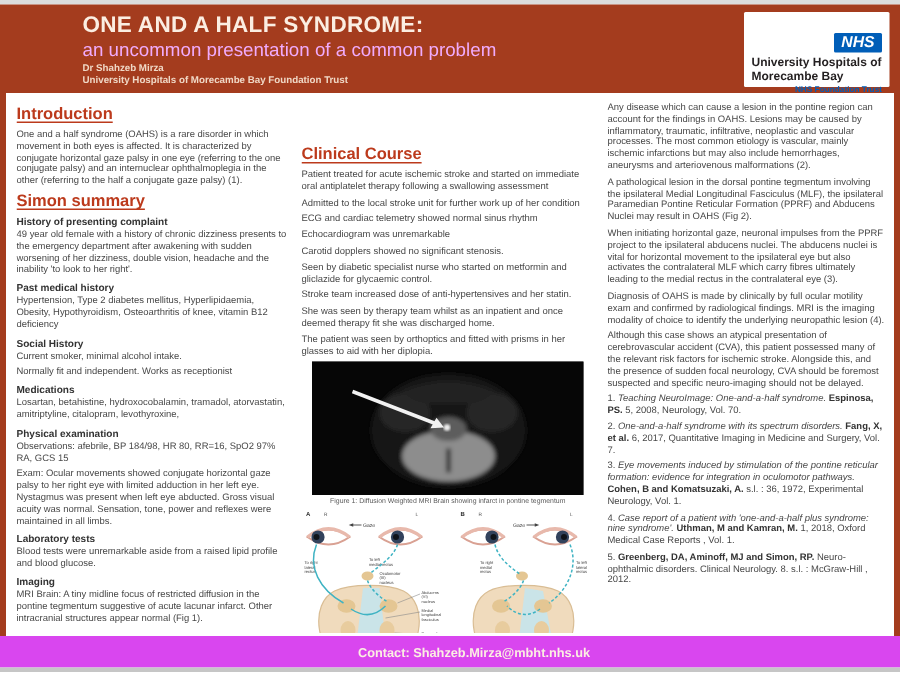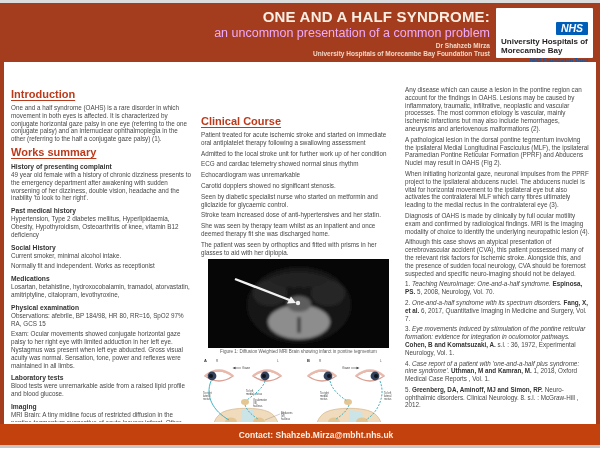--- a/index.html
+++ b/index.html
@@ -4,35 +4,35 @@
 <style>
   * { margin:0; padding:0; box-sizing:border-box; }
   html,body { width:600px; height:450px; }
   body { font-family:"Liberation Sans", sans-serif; background:#ffffff; }
   .poster { position:relative; width:600px; height:450px; background:#fff; overflow:hidden; }
   .top-strip { height:3px; background:#dcdcdc; }
   .bottom-strip { height:5px; background:#c6c6c6; border-bottom:2px solid #fff; }
 
   
   header { position:relative; height:59px; background:#a43c1e; color:#f7e8da; }
-  .title-block { position:absolute; left:55px; top:5px; width:435px; text-align:right; }
+  .title-block { position:absolute; left:55px; top:5px; width:435px; text-align:left; }
   .title-block h1 { font-size:15px; font-weight:bold; color:#fbeee2; letter-spacing:.2px; }
   .title-block h2 { font-size:12.5px; font-weight:normal; color:#f0abfc; margin-top:1px; }
   .author-line { font-size:6.5px; margin-top:2px; color:#f0d8c6; font-weight:bold; }
   .affil-line { font-size:6.5px; margin-top:1px; color:#f0d8c6; font-weight:bold; }
   .nhs-logo { position:absolute; right:7px; top:5px; width:97px; height:50px; background:#fff;
               display:flex; flex-direction:column; align-items:flex-end; padding:14px 5px; border-radius:1px; }
   .nhs-block { background:#005eb8; color:#fff; font-style:italic; font-weight:bold; font-size:10.5px;
                line-height:13px; width:32px; text-align:center; border-radius:1px; }
   .nhs-org { font-size:8px; font-weight:bold; color:#231f20; text-align:left; line-height:1.15; margin-top:2px; }
   .nhs-trust { font-size:5.5px; font-weight:bold; color:#005eb8; text-align:right; margin-top:1.5px; }
 
   
   main { display:flex; height:362px; background:#fff; border-left:4px solid #a43c1e; border-right:4px solid #a43c1e;
-         padding:23px 6px 2px 7px; gap:9px; }
+         padding:5px 6px 2px 7px; gap:9px; }
   .col { overflow:hidden; }
   .col.left   { width:181px; }
   .col.middle { width:195px;margin-top:27px; }
   .col.right  { width:185px; }
 
   .sec-heading { font-size:11px; font-weight:bold; color:#bc3a1c; text-decoration:underline;
                  text-underline-offset:2px; margin:3px 0 4px; }
   .col p { font-size:6.3px; line-height:1.24; color:#474747; margin:1px 0 3px; }
   .sub-label { font-size:6.7px; font-weight:bold; color:#333; margin:5px 0 1px; }
 
@@ -42,21 +42,21 @@
   .fig-caption { font-size:4.6px; color:#5a5a5a; text-align:center; margin:1px 0 2px; }
   .pathway-figure { width:195px; height:107px; margin:0 auto; }
   .pathway-figure svg { display:block; width:100%; height:100%; }
 
   
   .ref { font-size:6.2px; line-height:1.24; color:#474747; margin-bottom:2.5px; }
   .ref .it { font-style:italic; }
   .ref .bd { font-weight:bold; color:#333; }
 
   
-  footer { height:21px; background:#c2410c; display:flex; align-items:center; justify-content:center;padding-left:32px; }
+  footer { height:21px; background:#d946ef; display:flex; align-items:center; justify-content:center;padding-left:32px; }
   footer span { color:#fbeee2; font-size:8.5px; font-weight:bold; }
 </style>
 </head>
 <body>
 
 <div class="poster">
   <div class="top-strip"></div>
 
   <header>
     <div class="title-block">
@@ -71,21 +71,21 @@
       <div class="nhs-trust">NHS Foundation Trust</div>
     </div>
   </header>
 
   <main>
 
     <section class="col left">
       <h3 class="sec-heading">Introduction</h3>
       <p>One and a half syndrome (OAHS) is a rare disorder in which movement in both eyes is affected. It is characterized by conjugate horizontal gaze palsy in one eye (referring to the one conjugate palsy) and an internuclear ophthalmoplegia in the other (referring to the half a conjugate gaze palsy) (1).</p>
 
-      <h3 class="sec-heading">Works summary</h3>
+      <h3 class="sec-heading">Simon summary</h3>
 
       <div class="sub-label">History of presenting complaint</div>
       <p>49 year old female with a history of chronic dizziness presents to the emergency department after awakening with sudden worsening of her dizziness, double vision, headache and the inability 'to look to her right'.</p>
 
       <div class="sub-label">Past medical history</div>
       <p>Hypertension, Type 2 diabetes mellitus, Hyperlipidaemia, Obesity, Hypothyroidism, Osteoarthritis of knee, vitamin B12 deficiency</p>
 
       <div class="sub-label">Social History</div>
       <p>Current smoker, minimal alcohol intake.</p>
       <p>Normally fit and independent. Works as receptionist</p>

